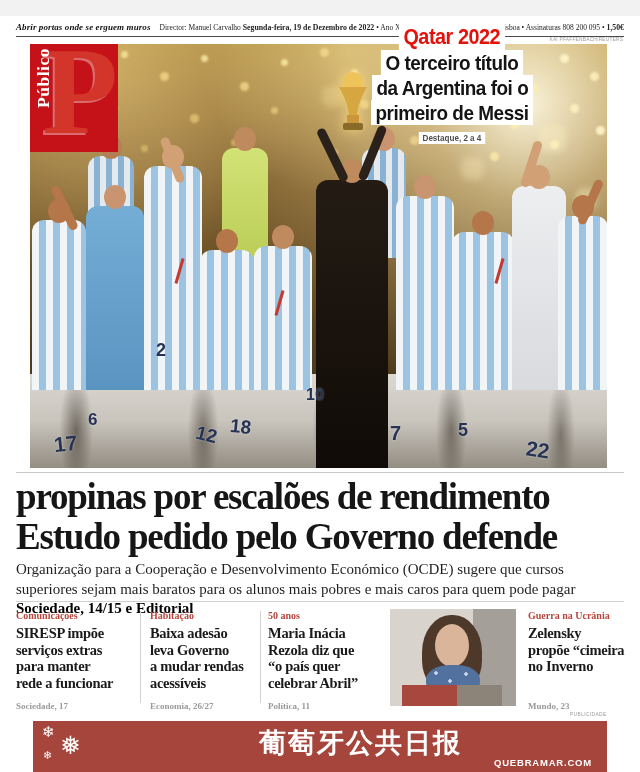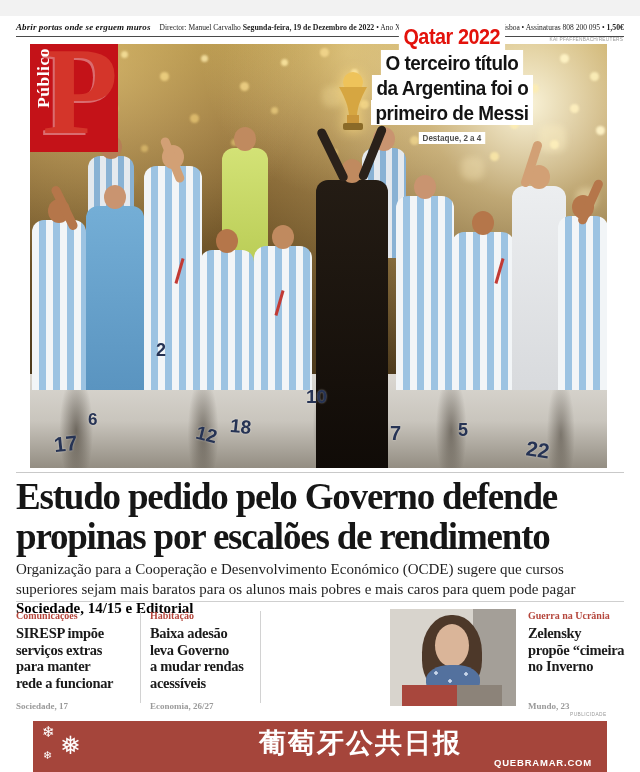--- a/index.html
+++ b/index.html
@@ -155,43 +155,43 @@
 
     <i class="ribbon" style="left:148px;top:214px"></i>
     <i class="ribbon" style="left:248px;top:246px"></i>
     <i class="ribbon" style="left:468px;top:214px"></i>
 
     <span class="num" style="left:24px;top:388px;font-size:21px;transform:rotate(-6deg)">17</span>
     <span class="num" style="left:58px;top:366px;font-size:17px">6</span>
     <span class="num" style="left:126px;top:296px;font-size:18px">2</span>
     <span class="num" style="left:166px;top:380px;font-size:19px;transform:rotate(14deg)">12</span>
     <span class="num" style="left:200px;top:372px;font-size:19px;transform:rotate(6deg)">18</span>
-    <span class="num" style="left:276px;top:342px;font-size:19px">10</span>
+    <span class="num" style="left:276px;top:342px;font-size:16px">10</span>
     <span class="num" style="left:360px;top:378px;font-size:20px">7</span>
     <span class="num" style="left:428px;top:376px;font-size:18px">5</span>
     <span class="num" style="left:496px;top:394px;font-size:21px;transform:rotate(8deg)">22</span>
   </div>
 
   <div class="logo">
     <span class="bigP">P</span>
     <span class="vert">Público</span>
   </div>
 
   <div class="qblock">
     <span class="chip qkicker">Qatar 2022</span>
     <span class="chip qline">O terceiro título</span>
     <span class="chip qline">da Argentina foi o</span>
     <span class="chip qline">primeiro de Messi</span>
     <span class="qref">Destaque, 2 a 4</span>
   </div>
 
   <div class="leadrule"></div>
   <div class="leadh">
+    <div>propinas por escalões de rendimento</div>
     <div>Estudo pedido pelo Governo defende</div>
-    <div>propinas por escalões de rendimento</div>
   </div>
   <div class="deck"><span>Organização para a Cooperação e Desenvolvimento Económico (OCDE) sugere que cursos superiores sejam mais baratos para os alunos mais pobres e mais caros para quem pode pagar </span><span class="deckref">Sociedade, 14/15 e Editorial</span></div>
   <div class="colsrule"></div>
 
   <div class="col" style="left:16px;width:122px">
     <span class="kicker">Comunicações</span>
     <span class="bline">SIRESP impõe</span>
     <span class="bline">serviços extras</span>
     <span class="bline">para manter</span>
     <span class="bline">rede a funcionar</span>
@@ -200,20 +200,28 @@
   <i class="vrule" style="left:140px"></i>
   <div class="col" style="left:150px;width:118px">
     <span class="kicker">Habitação</span>
     <span class="bline">Baixa adesão</span>
     <span class="bline">leva Governo</span>
     <span class="bline">a mudar rendas</span>
     <span class="bline">acessíveis</span>
     <span class="bref">Economia, 26/27</span>
   </div>
   <i class="vrule" style="left:260px"></i>
+  <div class="col" style="left:268px;width:116px">
+    <span class="kicker">50 anos</span>
+    <span class="bline">Maria Inácia</span>
+    <span class="bline">Rezola diz que</span>
+    <span class="bline">“o país quer</span>
+    <span class="bline">celebrar Abril”</span>
+    <span class="bref">Política, 11</span>
+  </div>
 
   <div class="portrait">
     <i class="hair"></i>
     <i class="face"></i>
     <i class="scarf"></i>
     <i class="garment"></i>
   </div>
 
   <div class="col" style="left:528px;width:98px">
     <span class="kicker">Guerra na Ucrânia</span>

